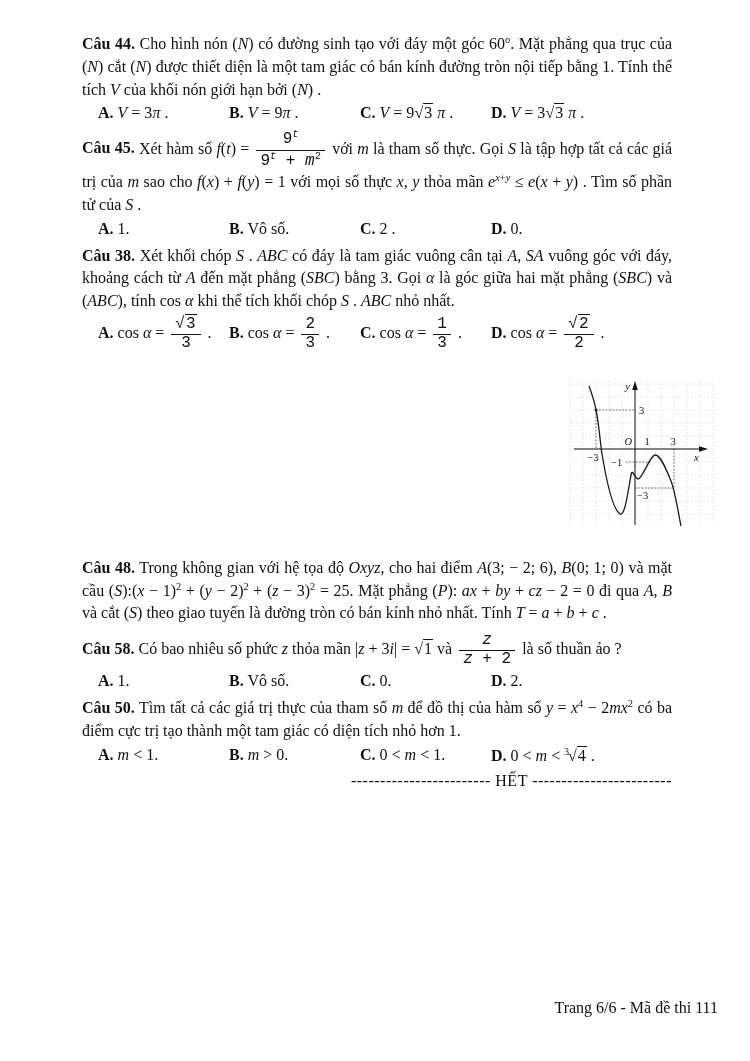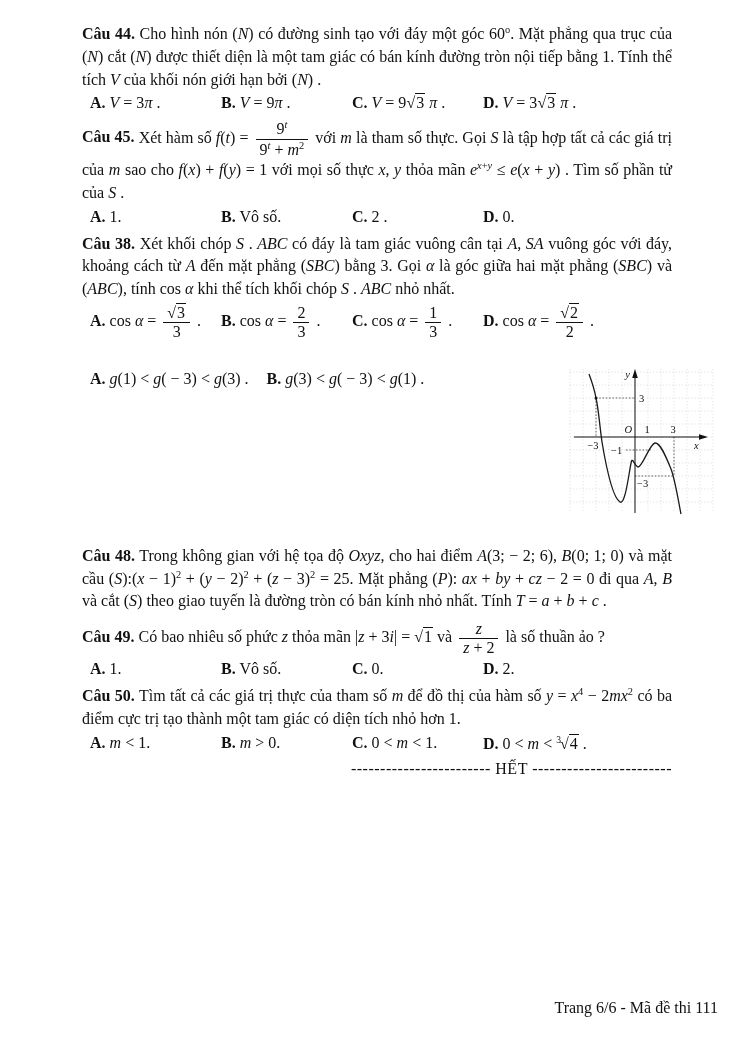--- a/index.html
+++ b/index.html
@@ -8,39 +8,39 @@
     width:750px; height:1061px;
     margin:0 auto;
     background:#ffffff;
     font-family:"Liberation Serif","DejaVu Serif",serif;
     font-size:16px;
     color:#111;
     overflow:hidden;
   }
   .content {
     position:absolute;
-    left:82px; top:23px;
+    left:82px; top:33px;
     width:590px;
   }
   .question { margin:0 0 7px 0; }
   .q-body { margin:0; text-align:justify; line-height:1.42; }
   .q-label { font-weight:bold; }
   
-  .opts { display:flex; padding-left:8px; margin:3px 0 4px 0; align-items:center; }
+  .opts { display:flex; padding-left:8px; margin:3px 0 4px 8px; align-items:center; }
   .opts .opt { width:131px; }
   .opts .opt:last-child { width:auto; }
   .optkey { font-weight:bold; }
   
   .opts2 { padding-left:8px; margin:2px 0; line-height:1.5; }
   .opts2 .opt { display:inline-block; }
   .opts2 .opt.first { margin-right:14px; }
   
   i { font-style:italic; }
   sup { font-size:0.65em; }
-  .frac { display:inline-block; vertical-align:middle; text-align:center; line-height:1.12; margin:0 3px; }
+  .frac { display:inline-block; vertical-align:middle; text-align:center; line-height:1.12; margin:0 3px;font-family:Liberation Mono, monospace; }
   .frac .num, .frac .den { display:block; padding:0 4px; }
   .frac .num { border-bottom:1px solid #111; }
   .sqrt { white-space:nowrap; }
   .rad { border-top:1px solid #111; padding:0 1px; }
   .ridx { font-size:0.6em; vertical-align:super; margin-right:-1px; }
   
   .q47 { position:relative; min-height:152px; margin-bottom:26px; }
   .q47 .q-body { width:482px; }
   .q47 .opts2 { width:482px; margin-top:26px; }
   .graph { position:absolute; top:-4px; right:-44px; margin:0; }
@@ -79,24 +79,20 @@
       <div class="opts">
         <span class="opt"><b class="optkey">A.</b> <span>cos <i>α</i> = <span class="frac"><span class="num"><span class="sqrt">√<span class="rad">3</span></span></span><span class="den">3</span></span> .</span></span>
         <span class="opt"><b class="optkey">B.</b> <span>cos <i>α</i> = <span class="frac"><span class="num">2</span><span class="den">3</span></span> .</span></span>
         <span class="opt"><b class="optkey">C.</b> <span>cos <i>α</i> = <span class="frac"><span class="num">1</span><span class="den">3</span></span> .</span></span>
         <span class="opt"><b class="optkey">D.</b> <span>cos <i>α</i> = <span class="frac"><span class="num"><span class="sqrt">√<span class="rad">2</span></span></span><span class="den">2</span></span> .</span></span>
       </div>
     </section>
 
     <section class="question q47">
       <div class="opts2">
-        <div>
-          <span class="opt first"><b class="optkey">A.</b> <span><i>g</i>(1) &lt; <i>g</i>( − 3) &lt; <i>g</i>(3) .</span></span>
-          <span class="opt"><b class="optkey">B.</b> <span><i>g</i>(3) &lt; <i>g</i>( − 3) &lt; <i>g</i>(1) .</span></span>
-        </div>
       </div>
 
       <figure class="graph">
         <svg width="148" height="152" viewBox="0 0 148 152" xmlns="http://www.w3.org/2000/svg">
 
           <path d="M2 6V150 M15 6V150 M28 6V150 M41 6V150 M54 6V150 M67 6V150 M80 6V150 M93 6V150 M106 6V150 M119 6V150 M132 6V150 M145 6V150" stroke="#c6c6c6" stroke-width="0.6" stroke-dasharray="1 2.2" fill="none"></path>
           <path d="M2 9H146 M2 22H146 M2 35H146 M2 48H146 M2 61H146 M2 74H146 M2 87H146 M2 100H146 M2 113H146 M2 126H146 M2 139H146" stroke="#c6c6c6" stroke-width="0.6" stroke-dasharray="1 2.2" fill="none"></path>
 
           <line x1="6" y1="74" x2="136" y2="74" stroke="#111" stroke-width="1"></line>
           <polygon points="140,74 131,71.2 131,76.8" fill="#111"></polygon>
@@ -123,21 +119,21 @@
           </g>
         </svg>
       </figure>
     </section>
 
     <section class="question">
       <p class="q-body"><b class="q-label">Câu 48.</b> <span>Trong không gian với hệ tọa độ <i>Oxyz</i>, cho hai điểm <i>A</i>(3; − 2; 6), <i>B</i>(0; 1; 0) và mặt cầu (<i>S</i>):(<i>x</i> − 1)<sup>2</sup> + (<i>y</i> − 2)<sup>2</sup> + (<i>z</i> − 3)<sup>2</sup> = 25. Mặt phẳng (<i>P</i>): <i>ax</i> + <i>by</i> + <i>cz</i> − 2 = 0  đi qua <i>A</i>, <i>B</i> và cắt (<i>S</i>) theo giao tuyến là đường tròn có bán kính nhỏ nhất. Tính <i>T</i> = <i>a</i> + <i>b</i> + <i>c</i> .</span></p>
     </section>
 
     <section class="question">
-      <p class="q-body"><b class="q-label">Câu 49.</b> <span>Có bao nhiêu số phức <i>z</i> thỏa mãn |<i>z</i> + 3<i>i</i>| = <span class="sqrt">√<span class="rad">1</span></span> và <span class="frac"><span class="num"><i>z</i></span><span class="den"><i>z</i> + 2</span></span> là số thuần ảo ?</span></p>
+      <p class="q-body"><b class="q-label">Câu 58.</b> <span>Có bao nhiêu số phức <i>z</i> thỏa mãn |<i>z</i> + 3<i>i</i>| = <span class="sqrt">√<span class="rad">1</span></span> và <span class="frac"><span class="num"><i>z</i></span><span class="den"><i>z</i> + 2</span></span> là số thuần ảo ?</span></p>
       <div class="opts">
         <span class="opt"><b class="optkey">A.</b> <span>1.</span></span>
         <span class="opt"><b class="optkey">B.</b> <span>Vô số.</span></span>
         <span class="opt"><b class="optkey">C.</b> <span>0.</span></span>
         <span class="opt"><b class="optkey">D.</b> <span>2.</span></span>
       </div>
     </section>
 
     <section class="question">
       <p class="q-body"><b class="q-label">Câu 50.</b> <span>Tìm tất cả các giá trị thực của tham số <i>m</i> để đồ thị của hàm số <i>y</i> = <i>x</i><sup>4</sup> − 2<i>mx</i><sup>2</sup> có ba điểm cực trị tạo thành một tam giác có diện tích nhỏ hơn 1.</span></p>

